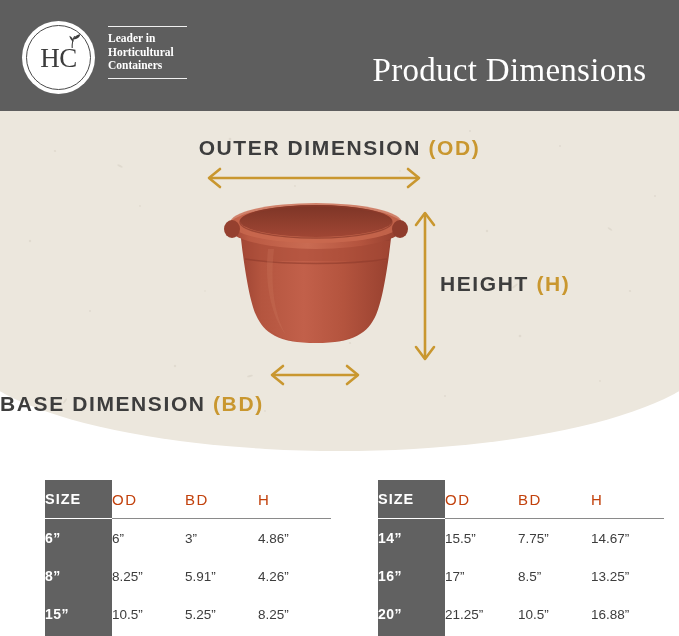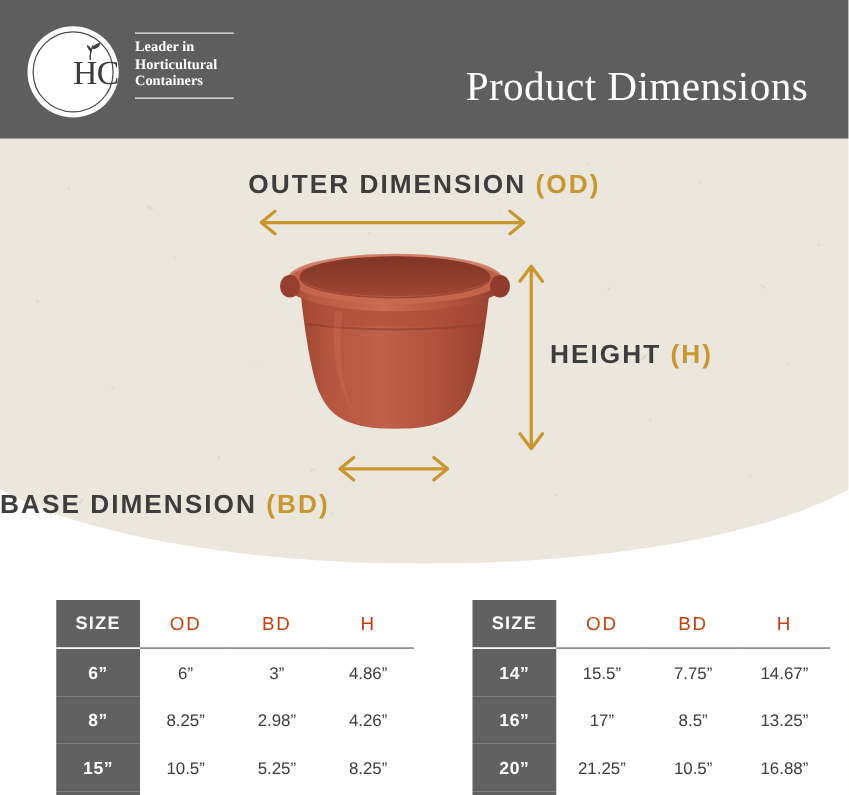--- a/index.html
+++ b/index.html
@@ -43,21 +43,21 @@
     left: 4px; top: 4px;
     width: 65px; height: 65px;
     border-radius: 50%;
     border: 1.6px solid #4a4a4a;
     box-sizing: border-box;
   }
   #logo-hc {
     position: absolute;
     left: 0; top: 24px;
     width: 73px;
-    text-align: right;
+    text-align: center;
     font-family: "Liberation Serif", serif;
     font-size: 27px;
     letter-spacing: -0.5px;
     color: #3c3c3c;
     line-height: 1;
   }
   #logo-leaf {
     position: absolute;
     left: 40px; top: 12px;
     width: 20px; height: 16px;
@@ -149,21 +149,21 @@
     border-collapse: collapse;
     font-family: "Liberation Sans", sans-serif;
     font-size: 13.5px;
     color: #3d3d3d;
   }
   #table-left  { left: 45px;  top: 480px; }
   #table-right { left: 378px; top: 480px; }
 
   .dim-table th, .dim-table td {
     padding: 0;
-    text-align: center;
+    text-align: left;
     height: 38px;
     vertical-align: middle;
     font-weight: 400;
   }
   .dim-table .col-size { width: 67px; }
   .dim-table .col-val  { width: 73px; }
 
   .dim-table th.hdr-size,
   .dim-table td.cell-size {
     background: #616161;
@@ -337,21 +337,21 @@
     <tbody>
       <tr>
         <td class="cell-size">6”</td>
         <td>6”</td>
         <td>3”</td>
         <td>4.86”</td>
       </tr>
       <tr>
         <td class="cell-size">8”</td>
         <td>8.25”</td>
-        <td>2.98”</td>
+        <td>5.91”</td>
         <td>4.26”</td>
       </tr>
       <tr>
         <td class="cell-size">15”</td>
         <td>10.5”</td>
         <td>5.25”</td>
         <td>8.25”</td>
       </tr>
       <tr>
         <td class="cell-size">12”</td>

